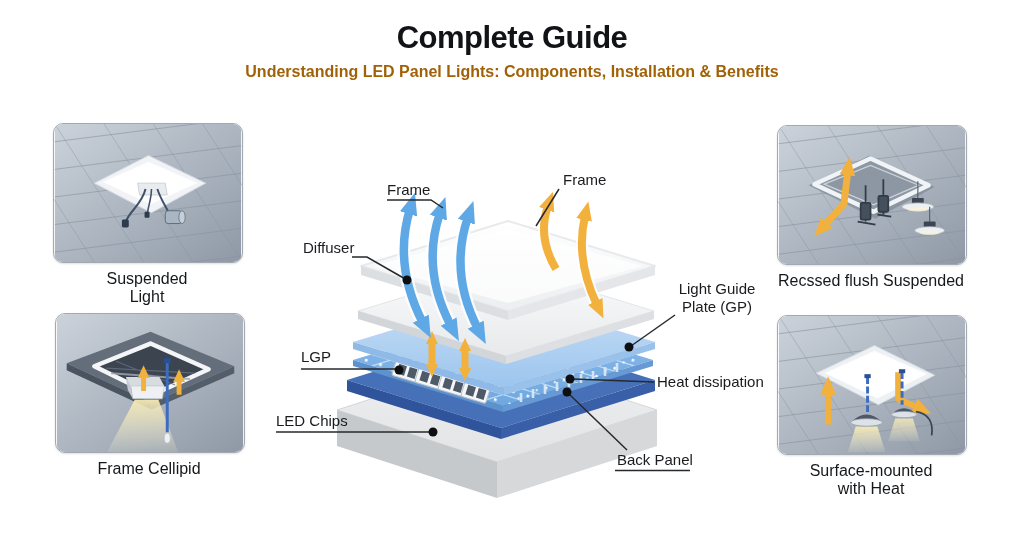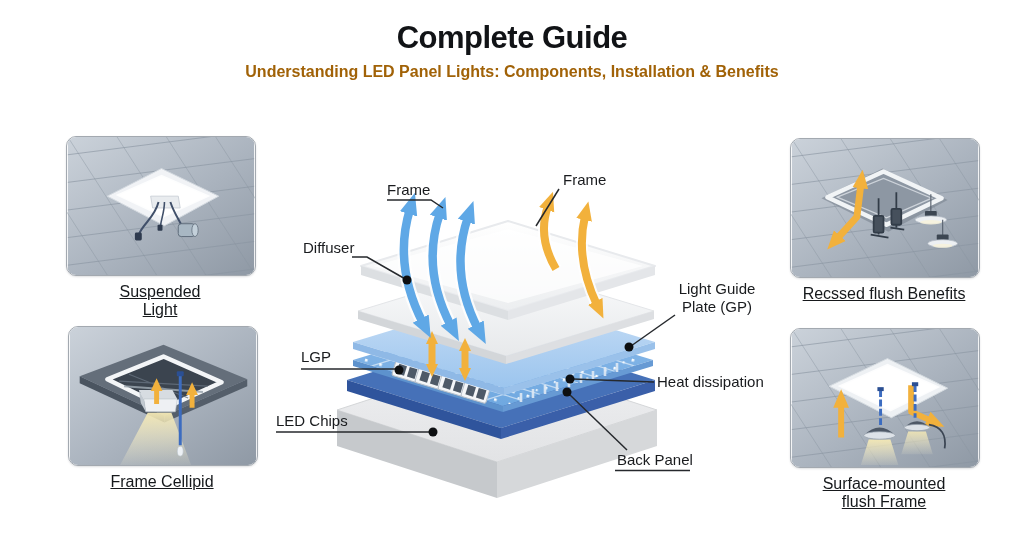--- a/index.html
+++ b/index.html
@@ -1,21 +1,21 @@
 <!DOCTYPE html>
 <html><head>
 <meta charset="utf-8">
 <style>
   html,body{margin:0;padding:0;background:#ffffff;}
   .stage{position:relative;width:1024px;height:559px;background:#ffffff;overflow:hidden;
          font-family:"Liberation Sans",sans-serif;color:#17191c;}
   .header{position:absolute;left:0;top:20px;width:1024px;text-align:center;}
   .header h1{margin:0;font-size:31px;font-weight:700;letter-spacing:-0.5px;color:#111316;}
   .header .subtitle{margin-top:7px;font-size:16px;font-weight:600;color:#a16207;}
-  .card{position:absolute;margin:16px;text-decoration:underline;}
+  .card{position:absolute;margin:3px;}
   .card-img{width:188px;height:138px;border-radius:10px;overflow:hidden;
             border:1px solid rgba(88,98,112,0.55);box-shadow:0 1px 2px rgba(40,48,60,0.15);}
   .card-img svg{display:block;}
   .card figcaption{margin-top:7px;text-align:center;font-size:16px;font-weight:500;
                    line-height:1.15;color:#15181b;}
   .diagram{position:absolute;left:255px;top:145px;}
   .lbl{font-family:"Liberation Sans",sans-serif;font-size:15px;font-weight:500;fill:#191b1e;}
   .leader{stroke:#26292d;stroke-width:1.5;fill:none;}
   .dot{fill:#0d0f11;}
 </style>
@@ -171,21 +171,21 @@
           <ellipse cx="141" cy="82" rx="16" ry="4" fill="#edf0f3" stroke="#b4bcc5" stroke-width="0.8"></ellipse>
           <ellipse cx="141" cy="84.5" rx="11" ry="2.2" fill="#f7f2da" opacity="0.85"></ellipse>
           <line x1="153" y1="82" x2="153" y2="99" stroke="#5a6470" stroke-width="1.2"></line>
           <rect x="147" y="97" width="12" height="6" rx="1" fill="#3c4652"></rect>
           <ellipse cx="153" cy="106" rx="15" ry="3.8" fill="#edf0f3" stroke="#b4bcc5" stroke-width="0.8"></ellipse>
           <ellipse cx="153" cy="108.3" rx="10" ry="2" fill="#f7f2da" opacity="0.85"></ellipse>
         </g>
       </svg>
     </div>
     <figcaption>
-      <div>Recssed flush Benefits</div>
+      <div>Recssed flush Suspended</div>
     </figcaption>
   </figure>
 
   <figure class="card" style="left:774px;top:312px;width:188px;">
     <div class="card-img">
       <svg viewBox="0 0 189 140" width="188" height="138">
         <rect width="189" height="140" fill="url(#cardBg)"></rect>
         <use href="#ceilGrid"></use>
         <g>
           <polygon points="38,58 97,30 158,60 101,90" fill="#eef1f4" stroke="#d5dbe1"></polygon>
@@ -206,21 +206,21 @@
           <ellipse cx="89" cy="108" rx="16" ry="3.8" fill="#dde2e8" stroke="#98a2ad" stroke-width="0.8"></ellipse>
           <polygon points="118,104 136,104 143,127 111,127" fill="url(#coneGrad)" opacity="0.9"></polygon>
           <path d="M114,100 Q127,87 140,100 Z" fill="#4e5866"></path>
           <ellipse cx="127" cy="100" rx="13" ry="3.2" fill="#dde2e8" stroke="#98a2ad" stroke-width="0.8"></ellipse>
           <path d="M139,97 C152,99 157,108 155,121" fill="none" stroke="#3b4553" stroke-width="1.8"></path>
         </g>
       </svg>
     </div>
     <figcaption>
       <div>Surface-mounted</div>
-      <div>flush Frame</div>
+      <div>with Heat</div>
     </figcaption>
   </figure>
 
   <svg class="diagram" viewBox="0 0 520 380" width="520" height="380">
     <defs>
       <clipPath id="chipsClip">
           <polygon points="248,169 398,215 248,261 98,215"></polygon>
         </clipPath>
     </defs>
 

